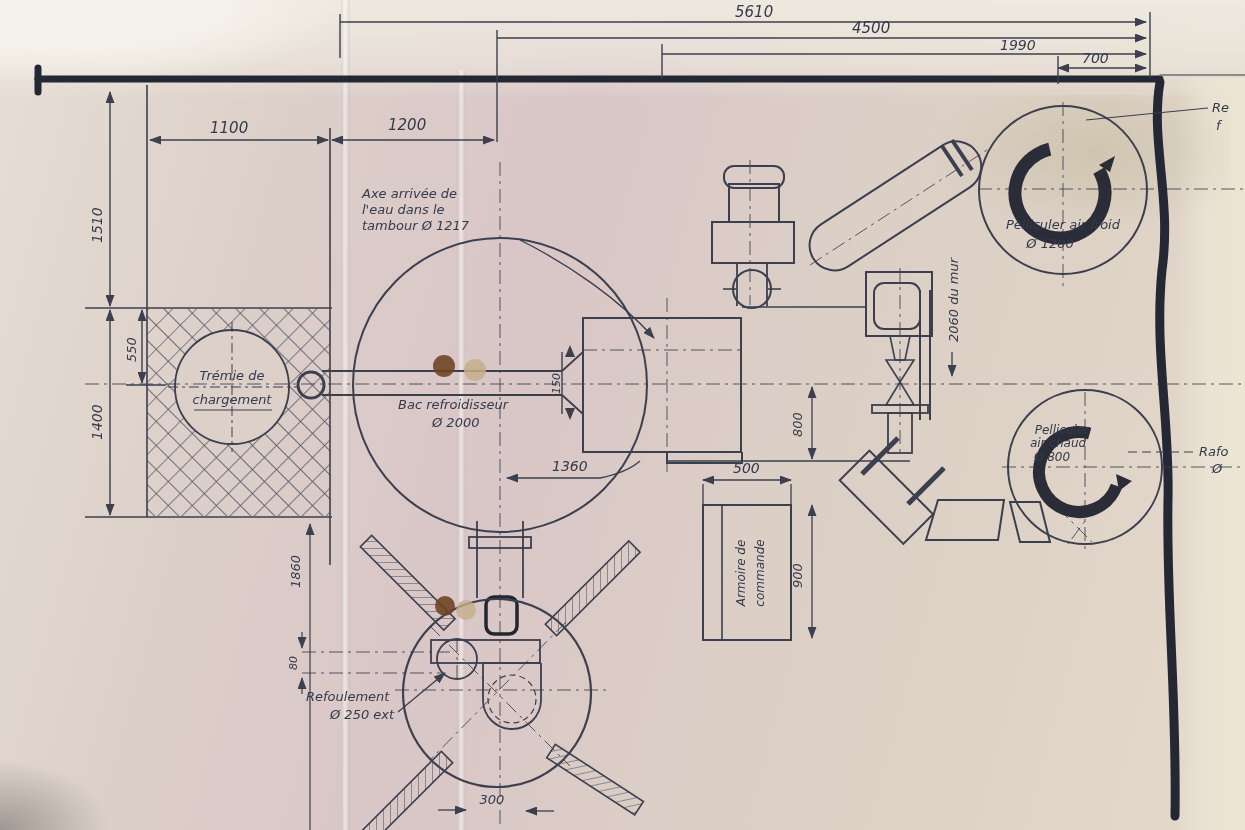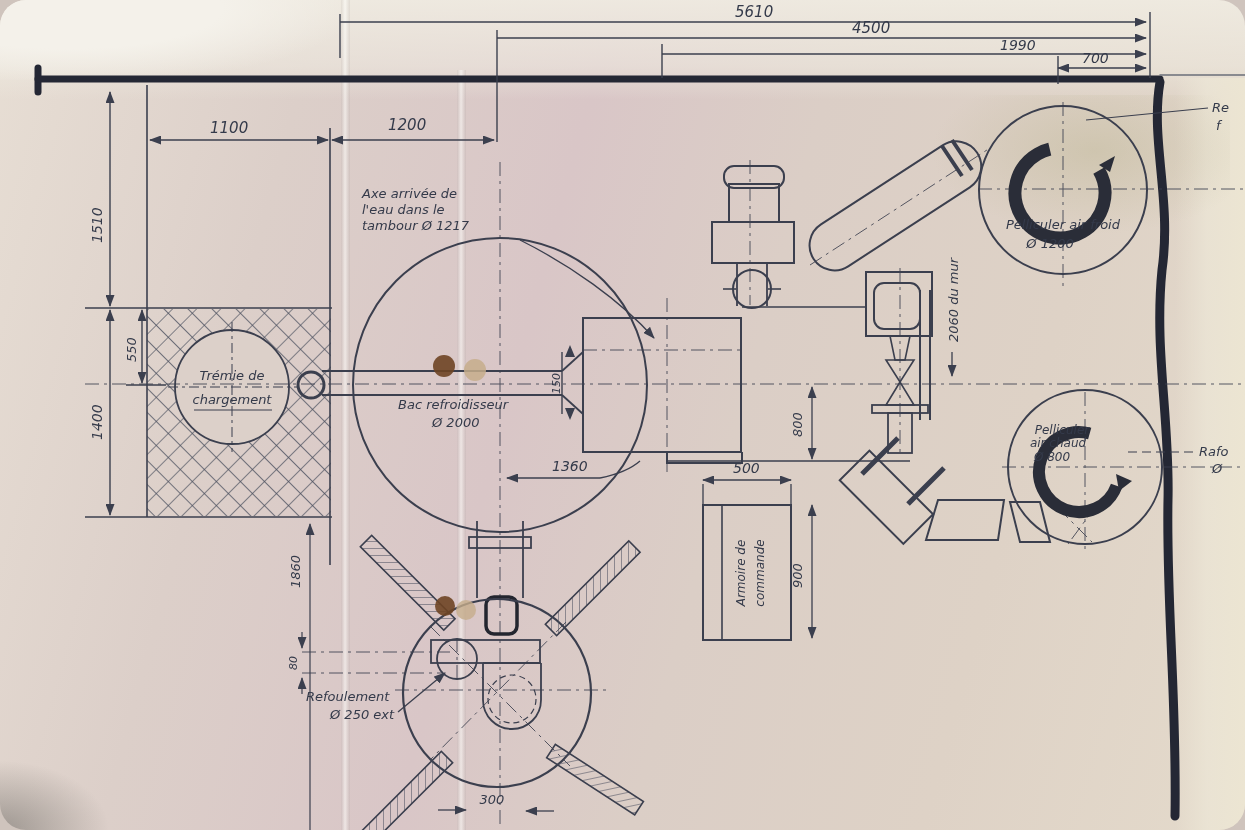--- a/index.html
+++ b/index.html
@@ -1,21 +1,20 @@
 <!DOCTYPE html>
 <html><head>
 <meta charset="utf-8">
 <style>
   html,body{margin:0;padding:0;}
   body{font-family:"DejaVu Sans",sans-serif;background:#cfc4bd;}
   #page{position:relative;width:1245px;height:830px;overflow:hidden;
     background:
       linear-gradient(180deg, rgba(240,236,226,.9) 0%, rgba(240,236,226,.55) 8%, rgba(240,236,226,0) 12%),
       linear-gradient(105deg,#e7ded4 0%,#dccfc9 22%,#d9c6c7 42%,#dbcec6 58%,#ded2c6 78%,#e4dacb 100%);
-    border-radius: 26px;
   }
   .corner-light{position:absolute;left:0;top:0;width:340px;height:80px;
     background:radial-gradient(ellipse at 20% 10%, #f4f1ea 40%, rgba(244,241,234,0) 75%);}
   .right-margin{position:absolute;right:0;top:78px;width:70px;height:752px;
     background:linear-gradient(90deg, rgba(234,228,212,0) 0%, rgba(236,230,214,.75) 45%, #ece5d2 100%);}
   .olive-tint{position:absolute;left:930px;top:95px;width:300px;height:140px;
     background:radial-gradient(ellipse at 55% 40%, rgba(182,176,138,.38), rgba(182,176,138,0) 70%);}
   .crease{position:absolute;top:0;height:830px;width:9px;
     background:linear-gradient(90deg, rgba(120,110,110,.10), rgba(255,255,252,.55) 45%, rgba(120,110,110,.12));}
   .crease.c1{left:341px;} .crease.c2{left:457px;top:70px;height:760px;}

